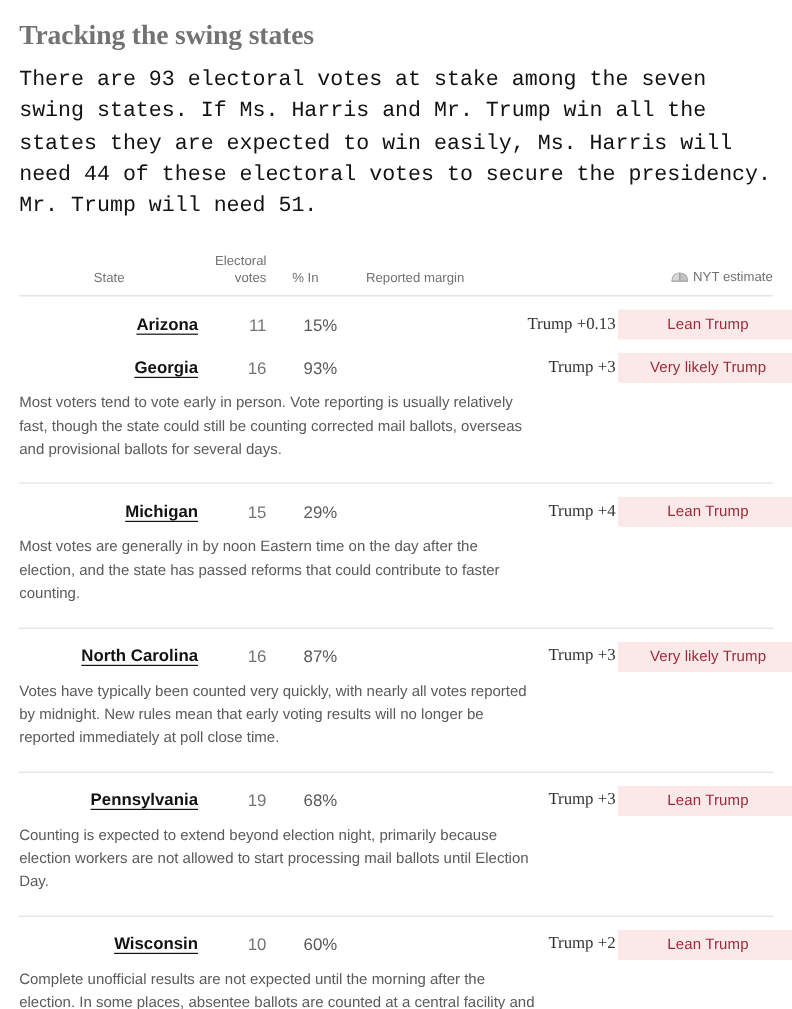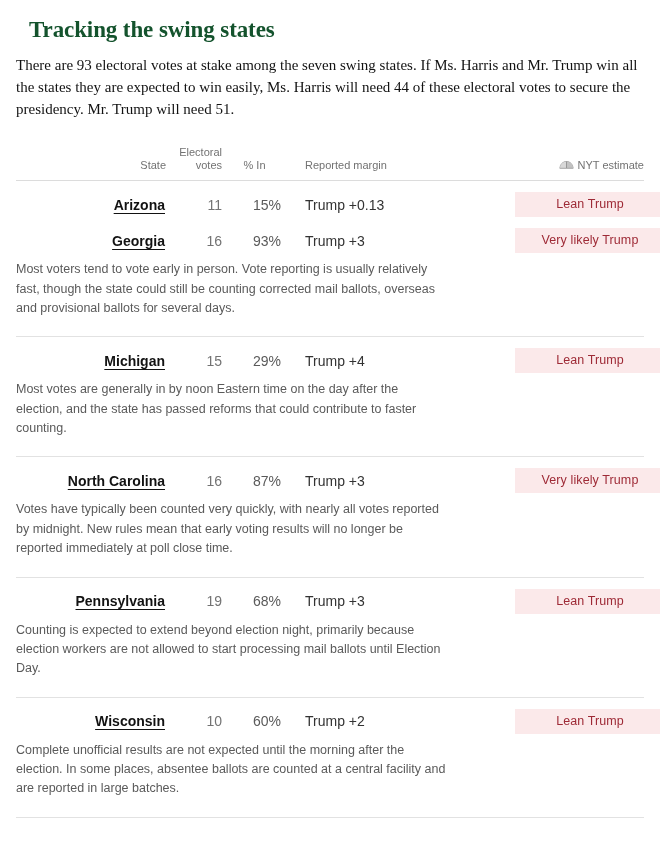--- a/index.html
+++ b/index.html
@@ -18,26 +18,26 @@
   .page {
     width: 660px;
     padding: 10px 16px 0 16px;
   }
   .headline {
     font-family: "Liberation Serif", serif;
     font-weight: 700;
     font-size: 23px;
     line-height: 1.2;
     letter-spacing: -0.1px;
-    color: #14532d;
-    margin: 6px 0 10px 13px;
+    color: #737373;
+    margin: 6px 0 10px 0;
   }
   .standfirst {
-    font-family: Liberation Serif, serif;
-    font-size: 15px;
+    font-family: Liberation Mono, monospace;
+    font-size: 18px;
     line-height: 1.47;
     color: #121212;
     margin: 0 0 26px 0;
     max-width: 630px;
   }
 
   table.swing {
     width: 628px;
     border-collapse: collapse;
     table-layout: fixed;
@@ -51,21 +51,21 @@
   thead th {
     font-family: "Liberation Sans", sans-serif;
     font-size: 11px;
     font-weight: 400;
     color: #727272;
     line-height: 1.25;
     padding: 0 0 7px 0;
     vertical-align: bottom;
     border-bottom: 1px solid #dcdcdc;
   }
-  th.h-state  { text-align: right; }
+  th.h-state  { text-align: center; }
   th.h-ev     { text-align: right; padding-right: 6px; }
   th.h-in     { padding-right: 2px; }
   th.h-margin { text-align: left; padding-left: 22px; }
   th.h-est    { text-align: right; }
 
   .est-head-wrap {
     display: inline-flex;
     align-items: center;
     gap: 4px;
     justify-content: flex-end;
@@ -96,25 +96,26 @@
     font-size: 14px;
     color: #737373;
   }
   td.in-cell {
     text-align: right;
     padding-right: 2px;
     font-size: 14px;
     color: #5a5a5a;
   }
   td.margin-cell {
-    text-align: left;
+    text-align: right;
     padding-left: 22px;
     font-size: 14px;
     color: #333333;
     white-space: nowrap;
+    font-family: Liberation Serif, serif;
   }
   td.est-cell {
     text-align: right;
   }
   .badge {
     display: block;
     width: 150px;
     padding: 5px 0 6px 0;
     font-size: 12.5px;
     text-align: center;

